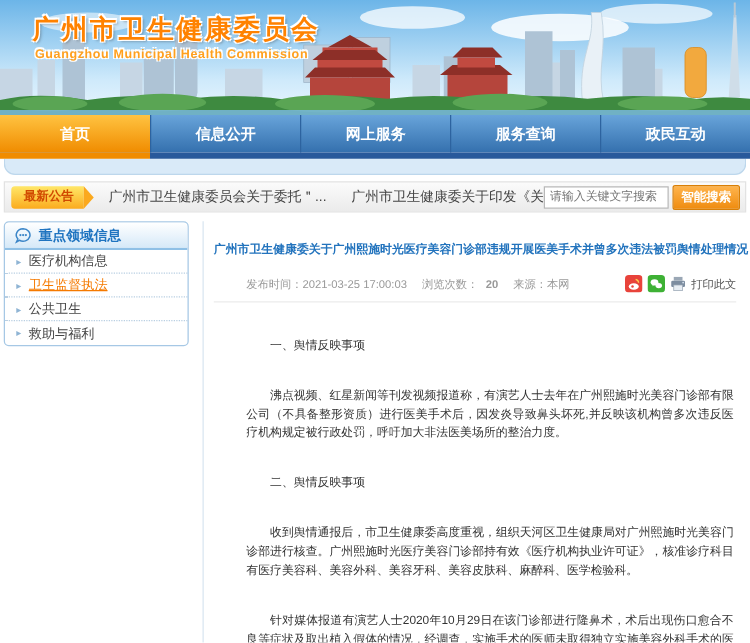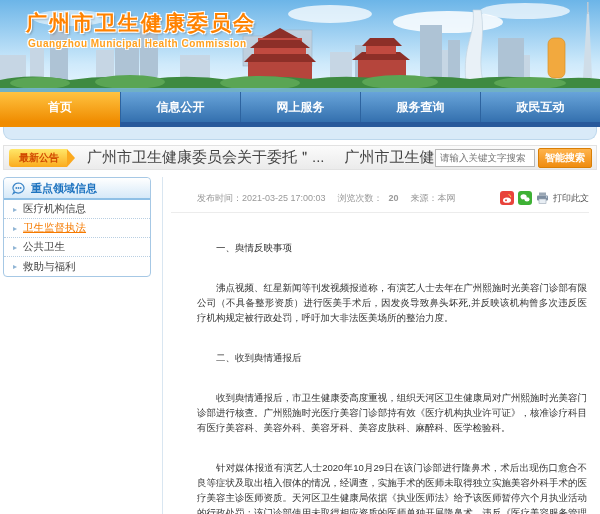--- a/index.html
+++ b/index.html
@@ -30,21 +30,21 @@
 
   
   .ticker { display:flex; align-items:center; margin:5px 3px 0; height:25px;
     background:linear-gradient(#fbfbfb,#ebebeb); border:1px solid #e2e2e2; }
   .ticker-badge { position:relative; margin-left:5px; height:18px; line-height:18px;
     padding:0 8px 0 10px; background:linear-gradient(#ffe768,#fbab1e); color:#d14900;
     font-size:10px; font-weight:bold; border-radius:3px 0 0 3px; flex-shrink:0; }
   .ticker-badge:after { content:""; position:absolute; right:-8px; top:0;
     border-top:9px solid transparent; border-bottom:9px solid transparent; border-left:8px solid #fba91e; }
   .ticker-links { display:flex; gap:20px; margin-left:20px; flex:1; min-width:0;
-    font-size:15px; color:#444; white-space:nowrap; overflow:hidden; }
+    font-size:11px; color:#444; white-space:nowrap; overflow:hidden; }
   .ticker-link { cursor:pointer; }
   .ticker-search { display:flex; align-items:center; flex-shrink:0; margin-right:4px; }
   .search-input { width:100px; height:18px; border:1px solid #b8b8b8; font-size:9.5px;
     padding:0 4px; color:#666; background:#fff; font-family:"Liberation Sans",sans-serif; }
   .search-btn { height:20px; margin-left:3px; background:linear-gradient(#ffb44d,#ef8c10);
     color:#fff; border:1px solid #d97f06; font-size:10px; font-weight:bold; padding:0 6px;
     cursor:pointer; border-radius:2px; font-family:"Liberation Sans",sans-serif; }
 
   
   .main { display:flex; align-items:flex-start; padding:7px 3px 0; }
@@ -194,20 +194,21 @@
       <span class="label">公共卫生</span>
     </div>
     <div class="sidebar-item">
       <span class="arrow">▸</span>
       <span class="label">救助与福利</span>
     </div>
   </aside>
 
   <section class="content">
 
+    <h1 class="article-title">广州市卫生健康委关于广州熙施时光医疗美容门诊部违规开展医美手术并曾多次违法被罚舆情处理情况</h1>
 
     <div class="meta-row">
       <span>发布时间：</span>
       <span>2021-03-25 17:00:03</span>
       <span class="sp">浏览次数：</span>
       <span style="margin-left:6px;font-weight:bold;">20</span>
       <span class="sp">来源：</span>
       <span>本网</span>
       <span class="meta-right">
         <svg class="share-icon" width="14" height="14" viewBox="0 0 14 14">
@@ -228,19 +229,19 @@
           <rect x="3" y="7" width="7" height="4.5" fill="#e8eef4" stroke="#9aa7b5" stroke-width=".6"></rect>
           <circle cx="10.5" cy="5" r=".7" fill="#d7e2ee"></circle>
         </svg>
         <span class="print-label">打印此文</span>
       </span>
     </div>
 
     <div class="article-body">
       <p>一、舆情反映事项</p>
       <p>沸点视频、红星新闻等刊发视频报道称，有演艺人士去年在广州熙施时光美容门诊部有限公司（不具备整形资质）进行医美手术后，因发炎导致鼻头坏死,并反映该机构曾多次违反医疗机构规定被行政处罚，呼吁加大非法医美场所的整治力度。</p>
-      <p>二、收到舆情通报后</p>
+      <p>二、舆情反映事项</p>
       <p>收到舆情通报后，市卫生健康委高度重视，组织天河区卫生健康局对广州熙施时光美容门诊部进行核查。广州熙施时光医疗美容门诊部持有效《医疗机构执业许可证》，核准诊疗科目有医疗美容科、美容外科、美容牙科、美容皮肤科、麻醉科、医学检验科。</p>
       <p>针对媒体报道有演艺人士2020年10月29日在该门诊部进行隆鼻术，术后出现伤口愈合不良等症状及取出植入假体的情况，经调查，实施手术的医师未取得独立实施美容外科手术的医疗美容主诊医师资质。天河区卫生健康局依据《执业医师法》给予该医师暂停六个月执业活动的行政处罚；该门诊部使用未取得相应资质的医师单独开展隆鼻术，违反《医疗美容服务管理办法》，对该门诊部给予警告，并处以49000元罚款的行政处罚。</p>
 
     </div>
   </section>
 </div>
 
 </body></html>

